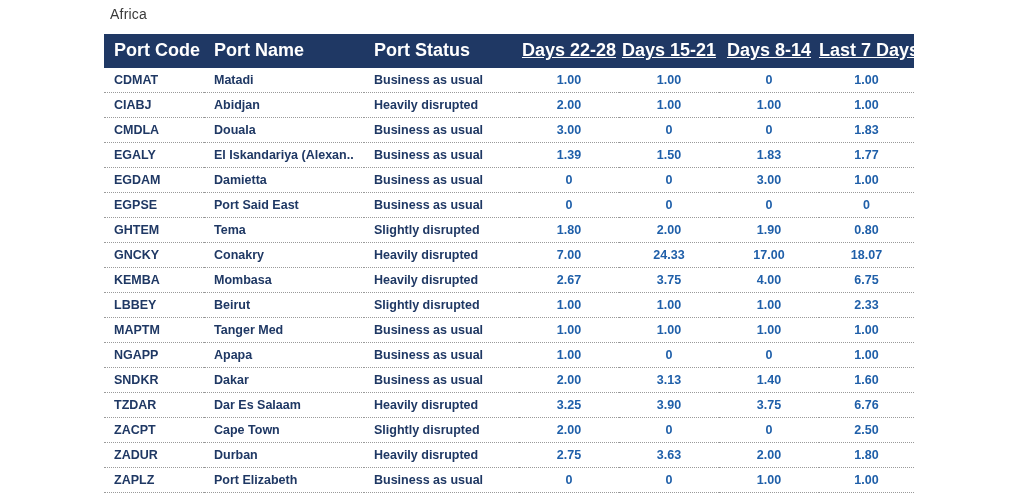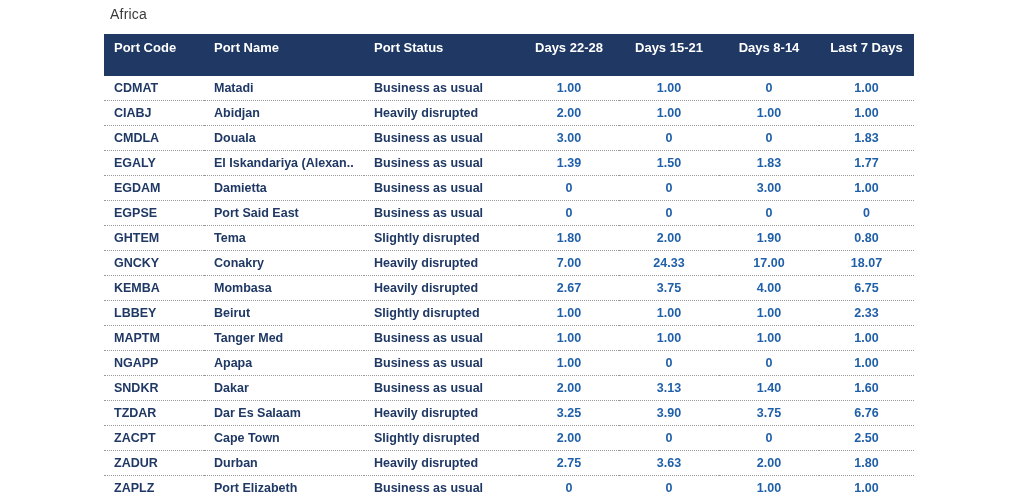--- a/index.html
+++ b/index.html
@@ -36,31 +36,32 @@
     width: 810px;
   }
   table.port-table {
     border-collapse: collapse;
     width: 810px;
     table-layout: fixed;
   }
   table.port-table thead th {
     background: #1f3864;
     color: #ffffff;
-    font-size: 13px;
+    font-size: 18px;
     font-weight: bold;
     text-align: left;
-    padding: 6px 0 21px 10px;
+    padding: 6px 0 7px 10px;
     height: 15px;
     white-space: nowrap;
   }
   table.port-table thead th.num {
     text-align: center;
     padding-left: 0;
     padding-right: 0;
+    text-decoration: underline;
   }
   table.port-table tbody td {
     font-size: 12.5px;
     font-weight: bold;
     color: #1f3864;
     padding: 5px 0 5px 10px;
     border-bottom: 1px dotted #9a9a9a;
     height: 14px;
     white-space: nowrap;
     overflow: hidden;

